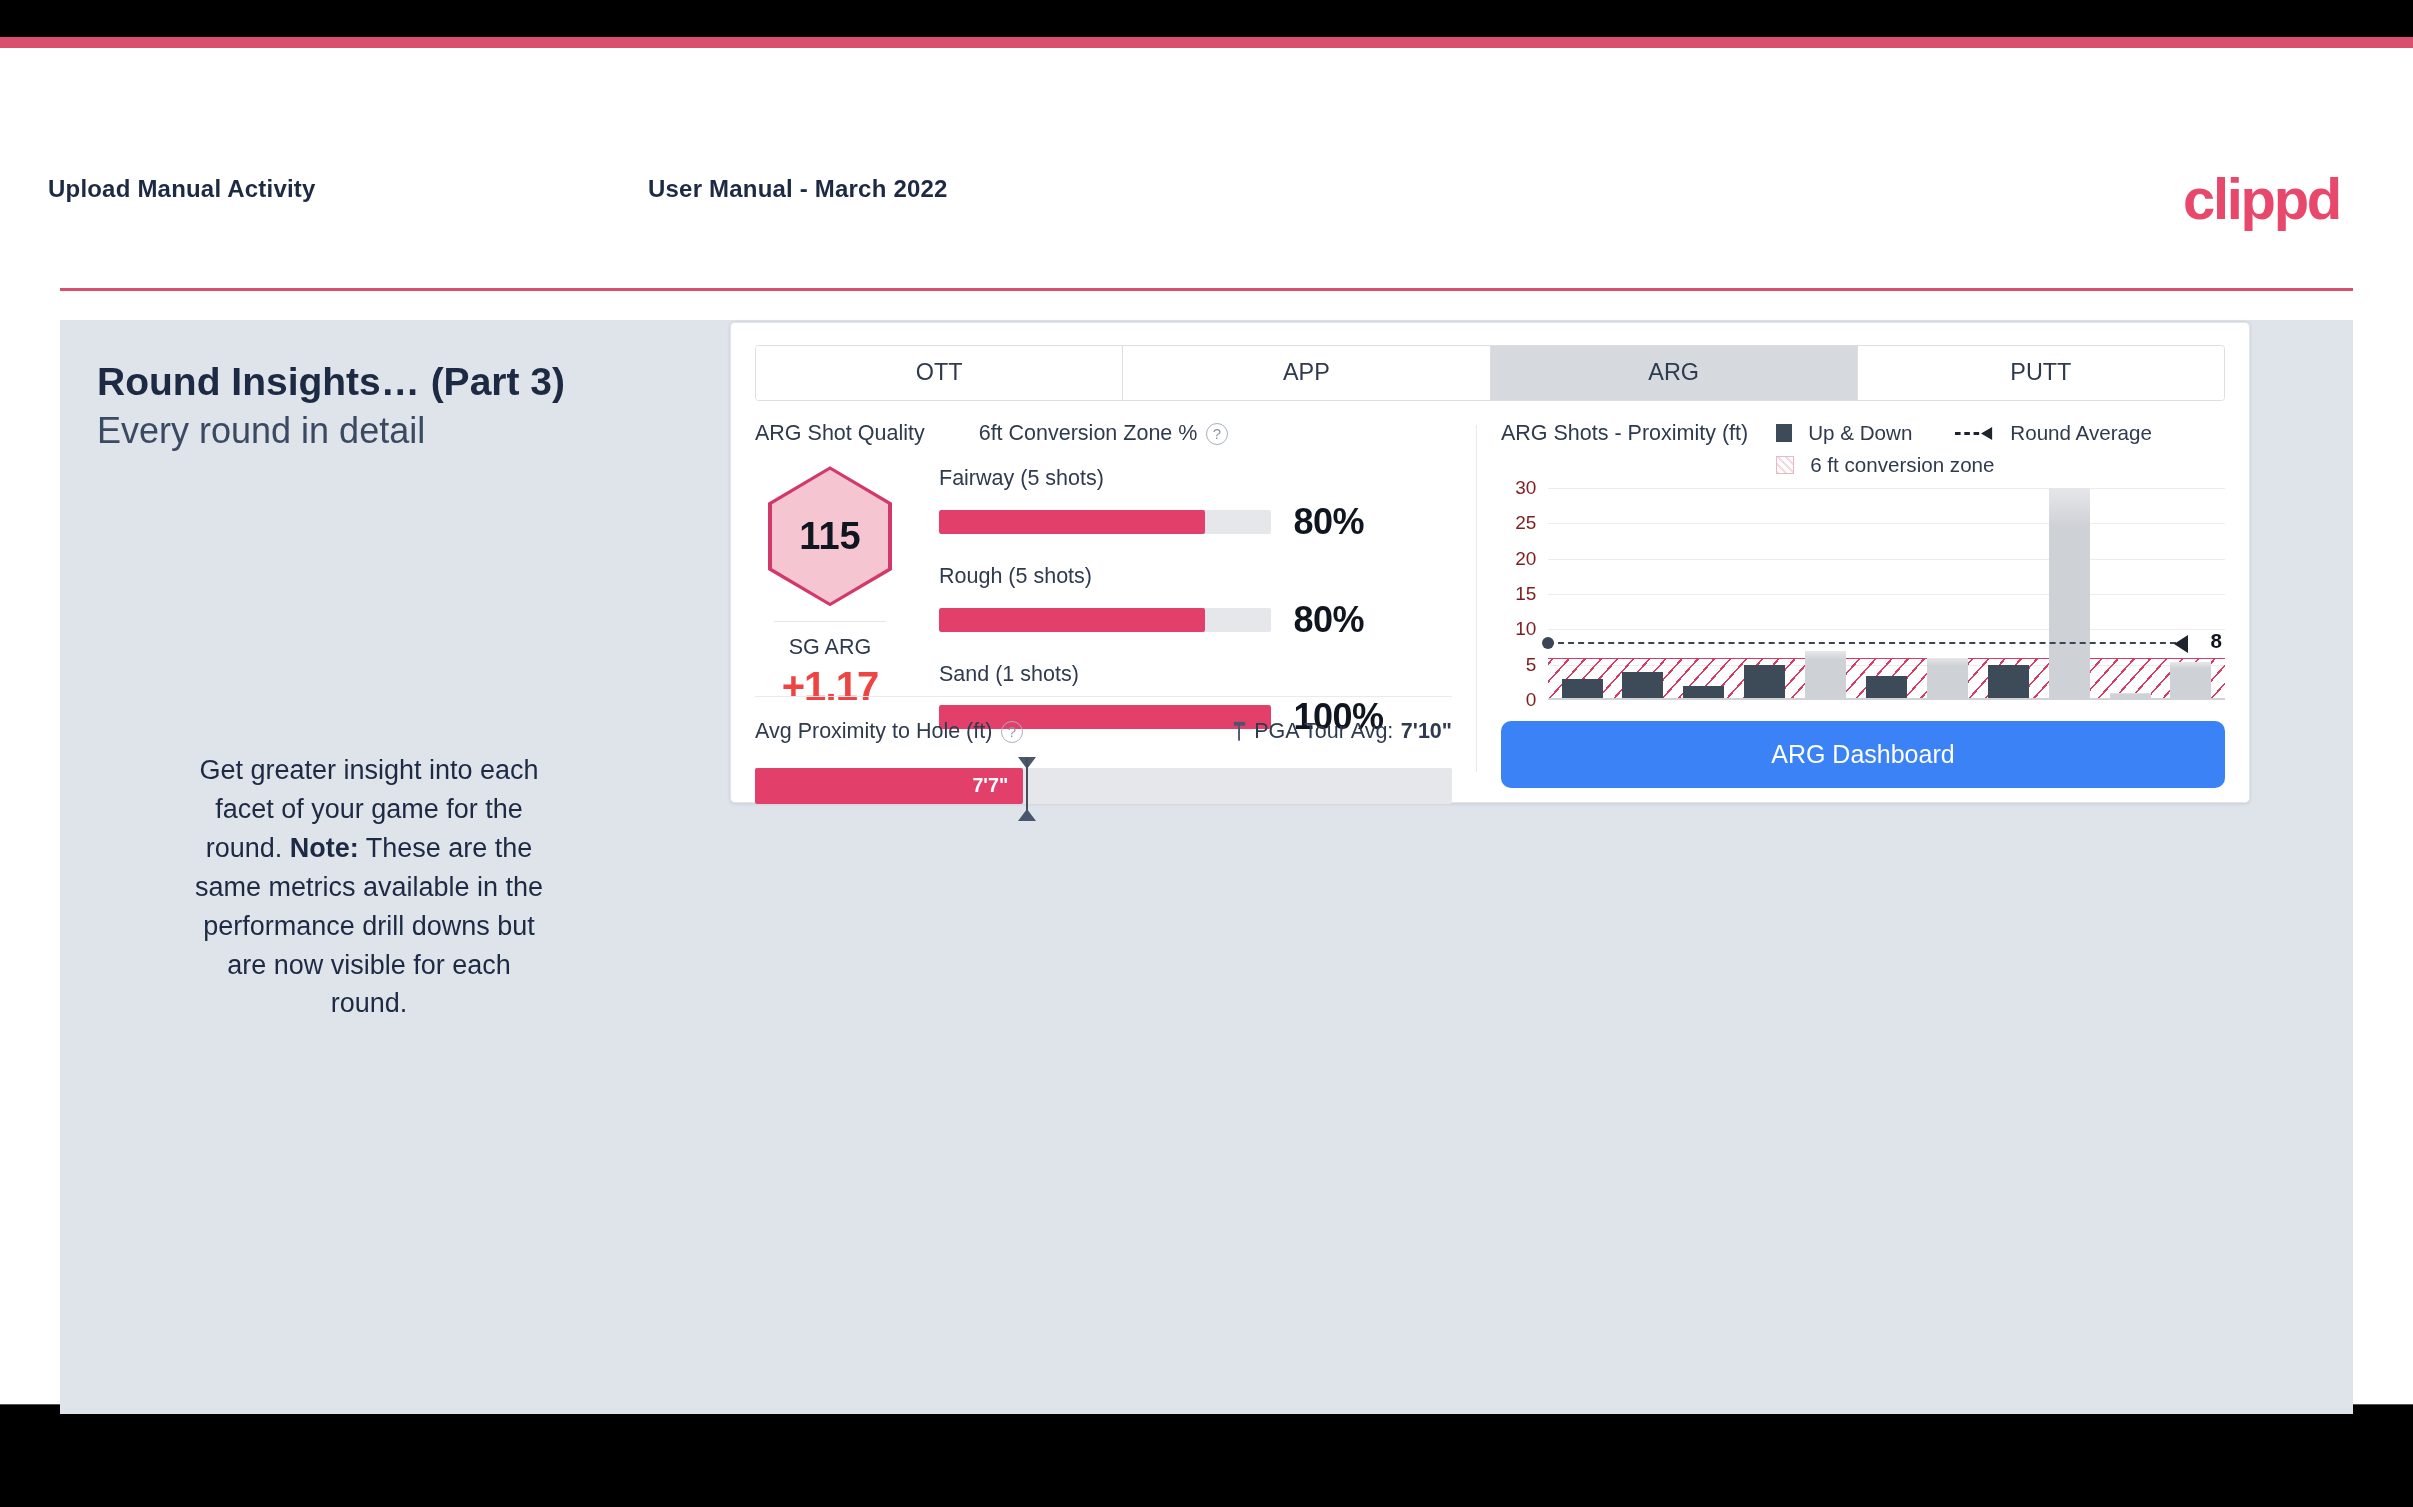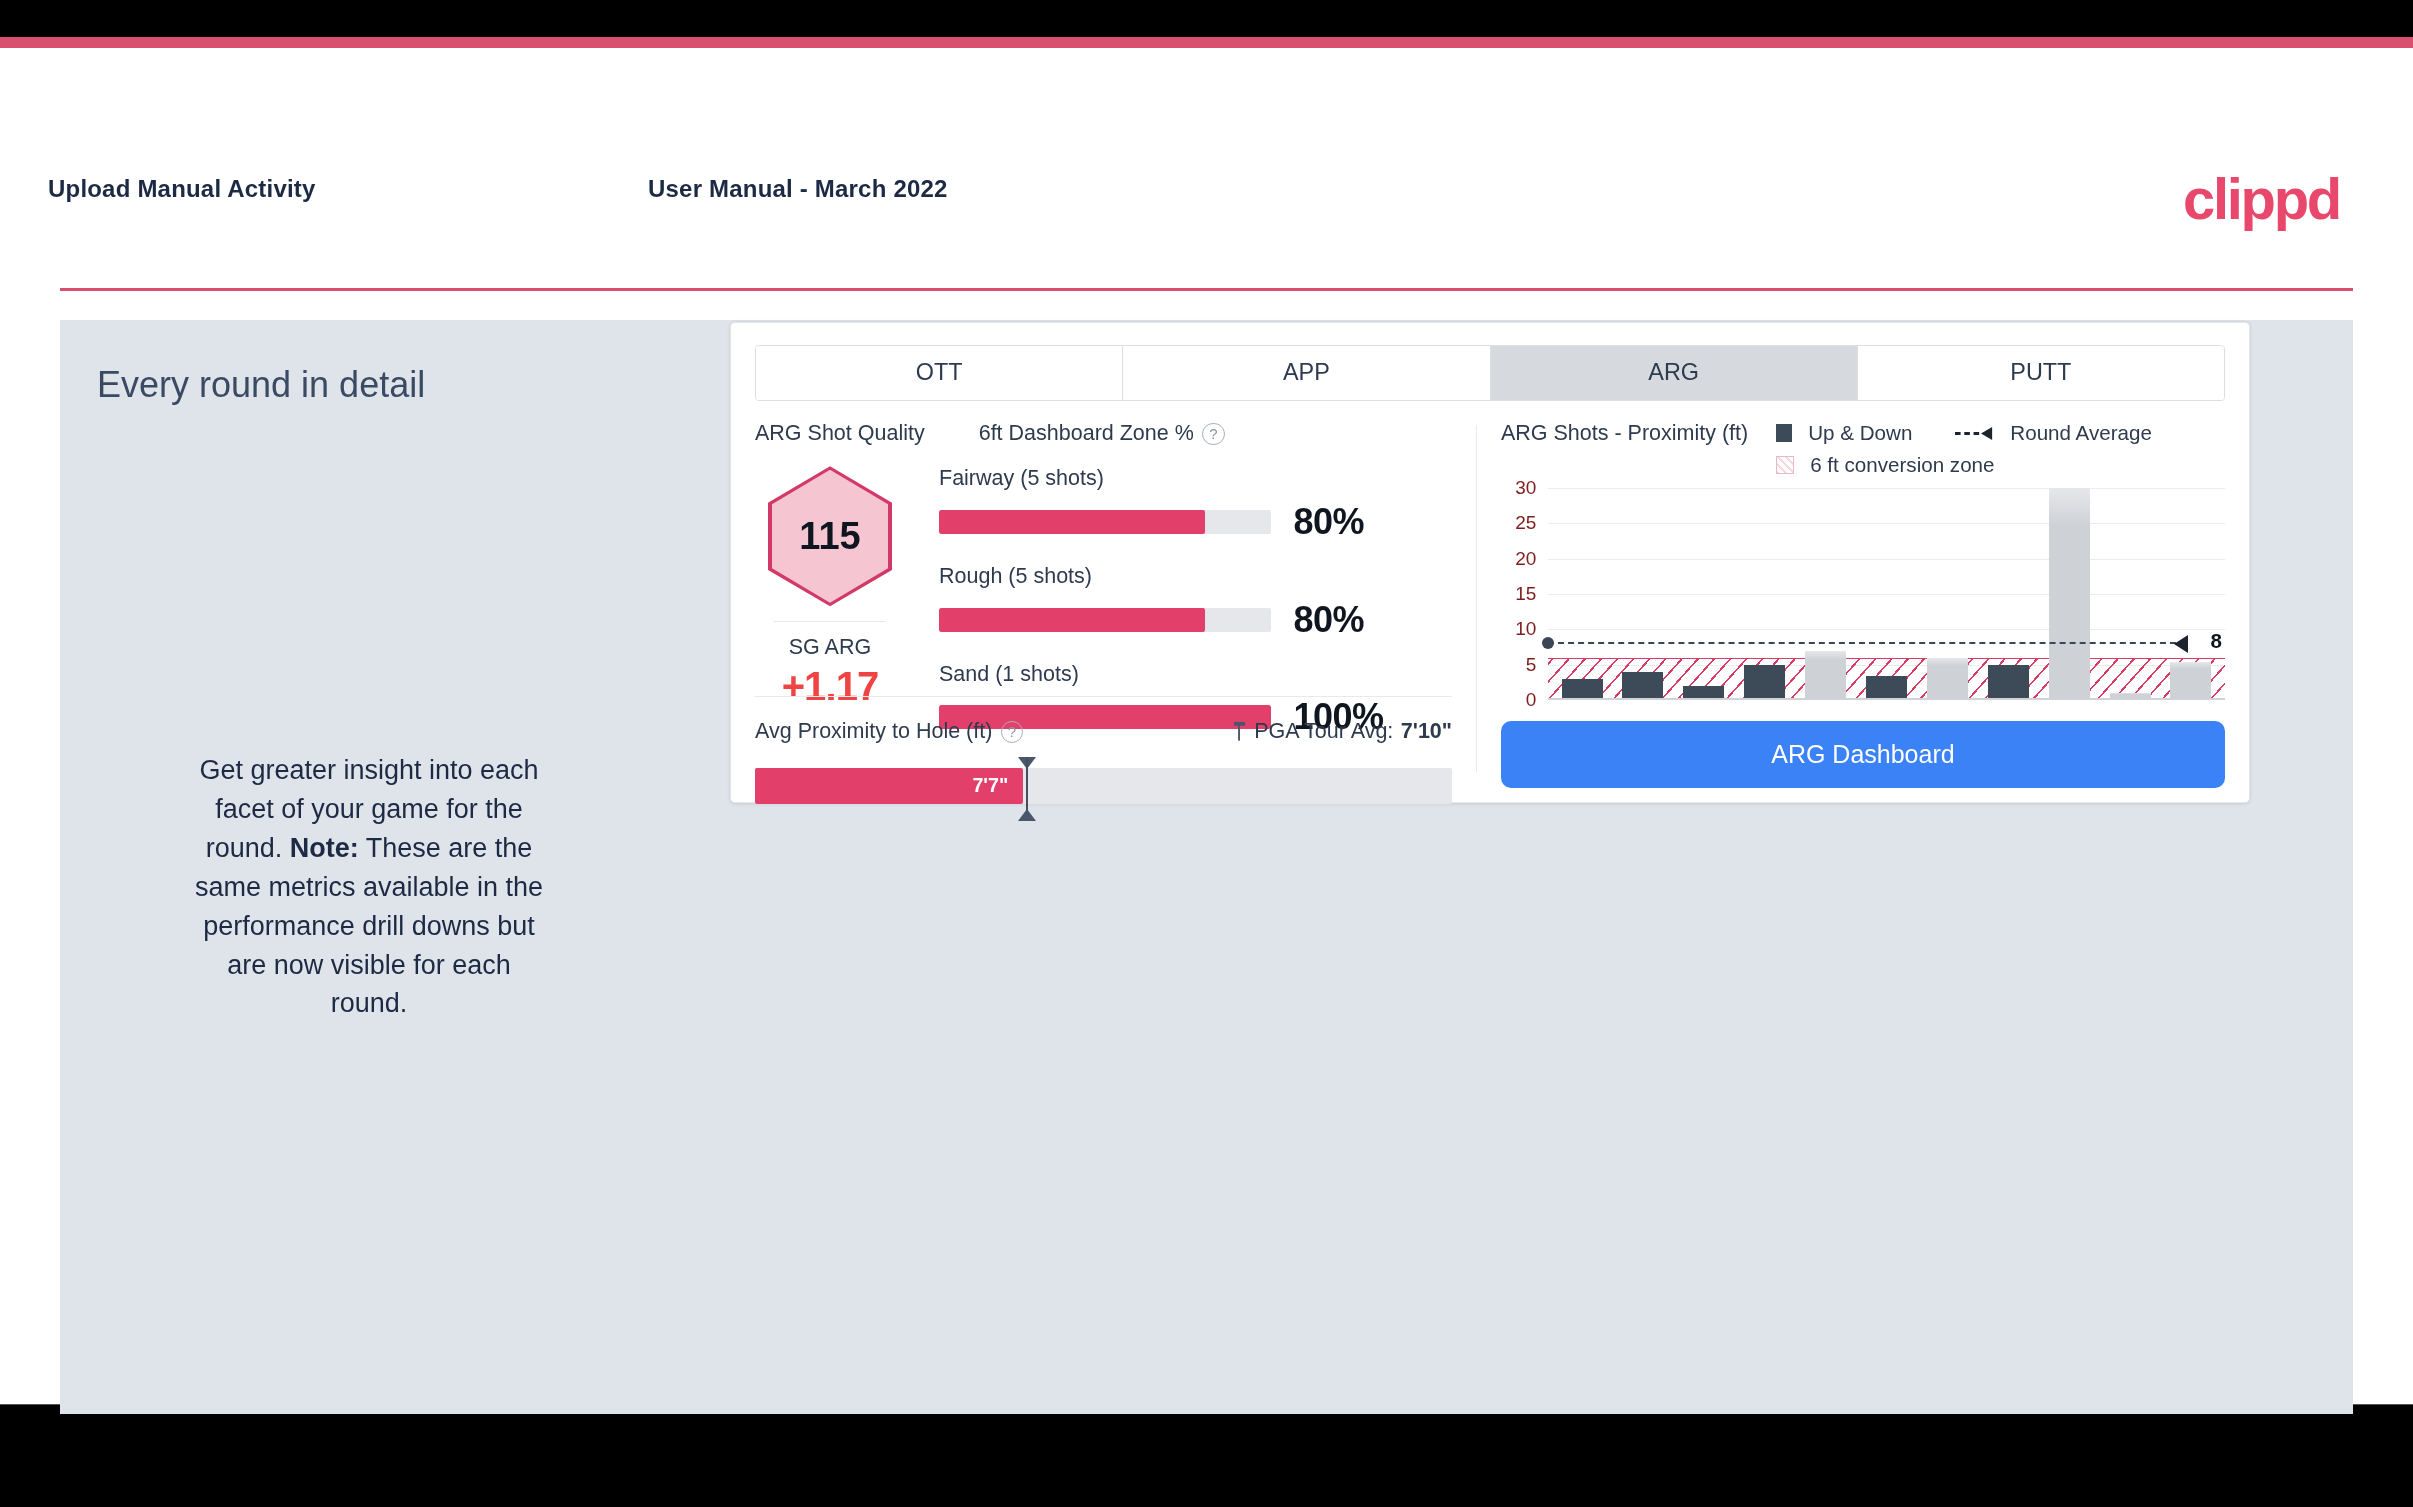--- a/index.html
+++ b/index.html
@@ -211,20 +211,21 @@
   <div class="slide-header">
     <div class="hdr-left">Upload Manual Activity</div>
     <div class="hdr-mid">User Manual - March 2022</div>
     <div class="hdr-logo">clippd</div>
     <div class="hdr-rule"></div>
   </div>
 
   <div class="body-panel">
 
     <div class="title-block">
+      <div class="title-main">Round Insights… (Part 3)</div>
       <div class="title-sub">Every round in detail</div>
     </div>
 
     <div class="callout">
       <div>Click to navigate between ‘OTT’, ‘APP’,</div>
       <div>‘ARG’ and ‘PUTT’ for that round.</div>
     </div>
 
     <svg class="callout-arrow" width="75" height="103" viewBox="0 0 80 110">
       <path d="M6,2 L6,50 L46,50 L46,84" stroke="#d1506c" stroke-width="6" fill="none"></path>
@@ -246,21 +247,21 @@
       <div class="tab">PUTT</div>
     </div>
 
     <div class="card-body">
 
       <div class="col-left">
 
         <div class="row-head">
           <div class="lbl">ARG Shot Quality</div>
           <div style="display:flex;align-items:center;">
-            <span class="lbl">6ft Dashboard Zone %</span>
+            <span class="lbl">6ft Conversion Zone %</span>
             <span class="help-ic">?</span>
           </div>
         </div>
 
         <div class="hex-wrap">
           <div class="hex-outer">
             <div class="hex-inner">115</div>
           </div>
           <div class="hex-rule"></div>
           <div class="sg-lbl">SG ARG</div>

